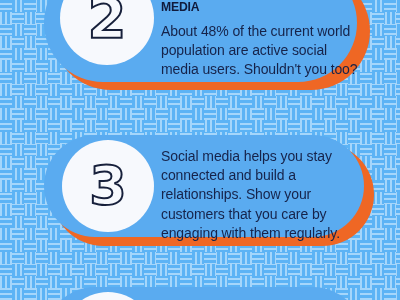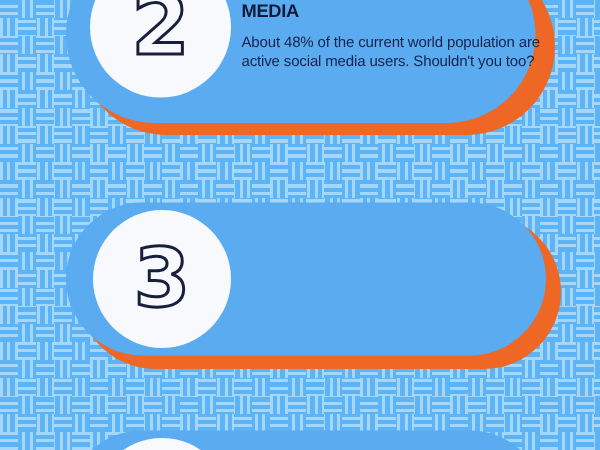--- a/index.html
+++ b/index.html
@@ -121,21 +121,21 @@
     font-weight: 700;
     font-size: 12.2px;
     line-height: 1.18;
     letter-spacing: -0.2px;
     text-transform: uppercase;
   }
   .card-desc {
     margin: 0;
     color: #16234a;
     font-weight: 400;
-    font-size: 10px;
+    font-size: 14px;
     line-height: 1.37;
     letter-spacing: -0.1px;
   }
 
   
   #card2 { left: 0; top: -40px; width: 400px; height: 140px; }
   #card2 .card-shadow { left: 52px; top: 12px; width: 318px; height: 118px; }
   #card2 .card-body   { left: 44px; top: 4px;  width: 313px; height: 118px; }
   #card2 .badge       { left: 60px; top: 11px; width: 94px; height: 94px; }
   #card2 .badge-num   { font-size: 56px; }
@@ -181,20 +181,21 @@
     </div>
   </div>
 
   <div class="card" id="card3">
     <div class="card-shadow"></div>
     <div class="card-body"></div>
     <div class="badge">
       <span class="badge-num">3</span>
     </div>
     <div class="card-text">
+      <p class="card-desc">Social media helps you stay connected and build a relationships. Show your customers that you care by engaging with them regularly.</p>
     </div>
   </div>
 
   <div class="card" id="card4">
     <div class="card-shadow"></div>
     <div class="card-body"></div>
     <div class="badge">
       
     </div>
     <div class="card-text">

